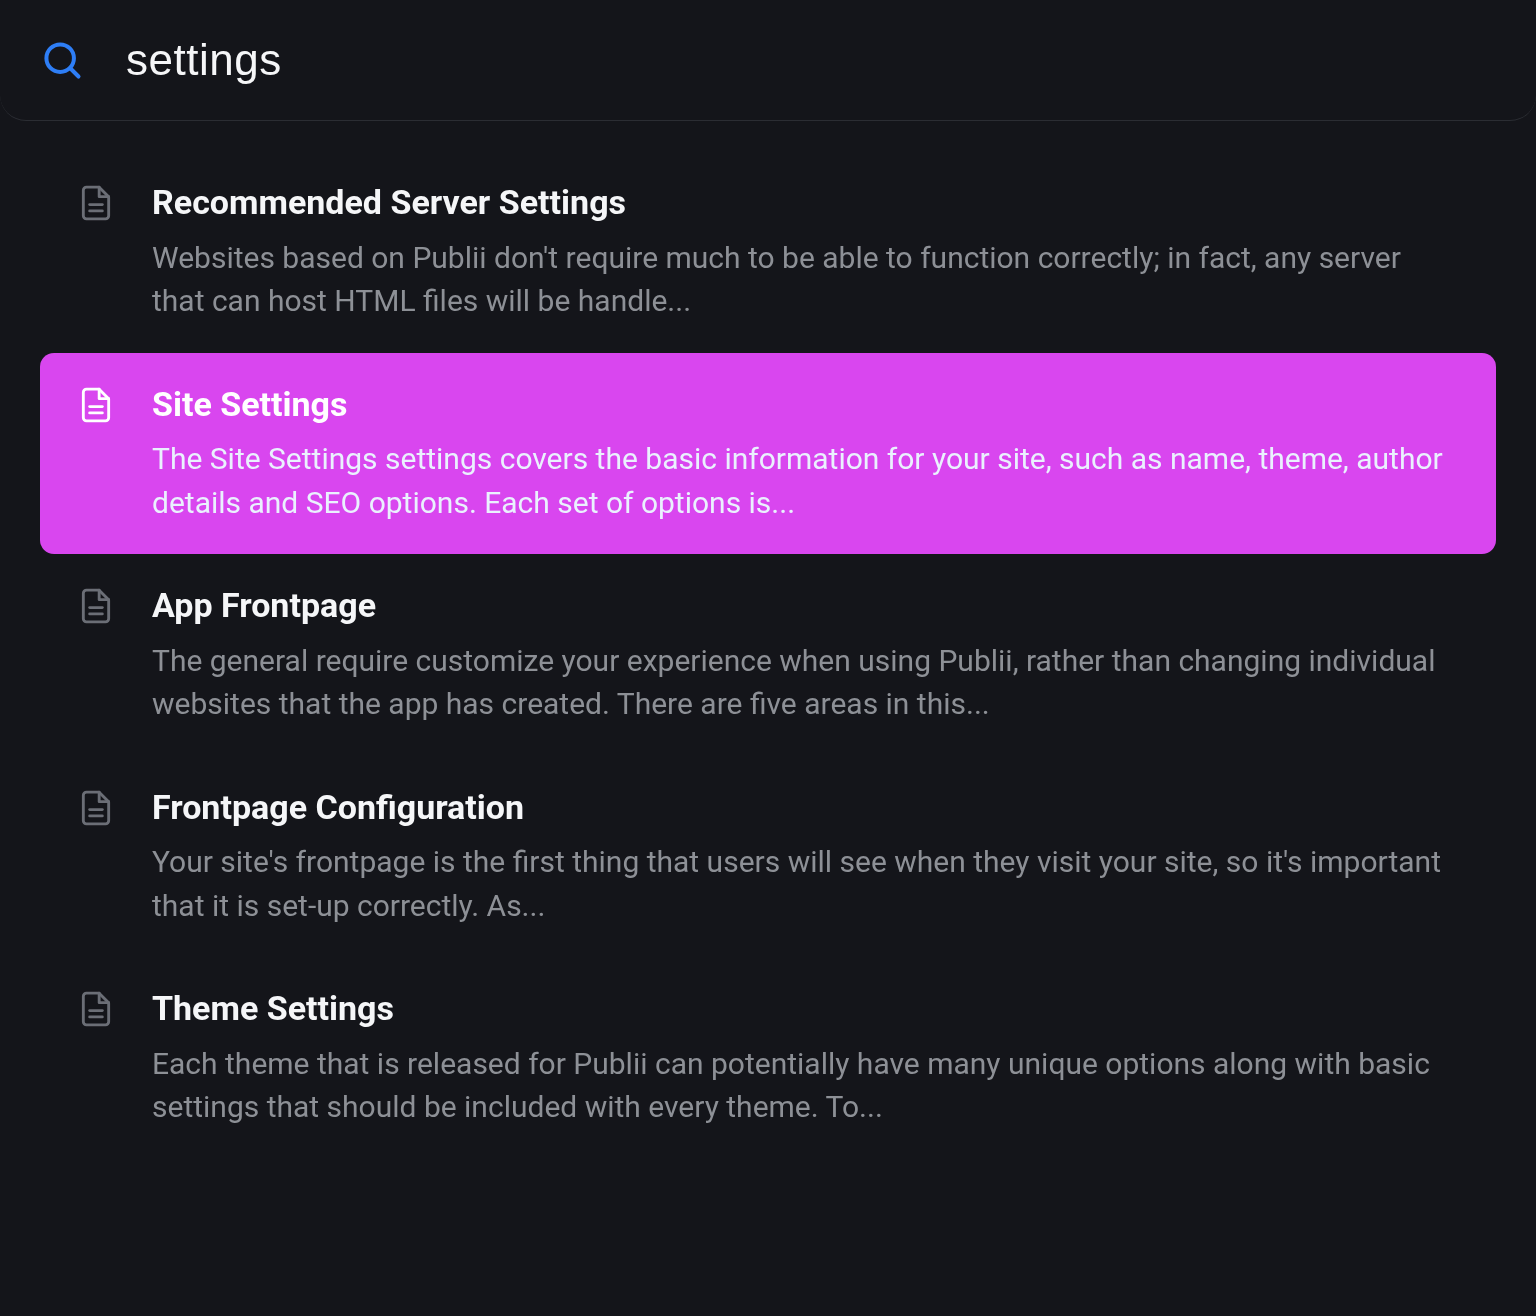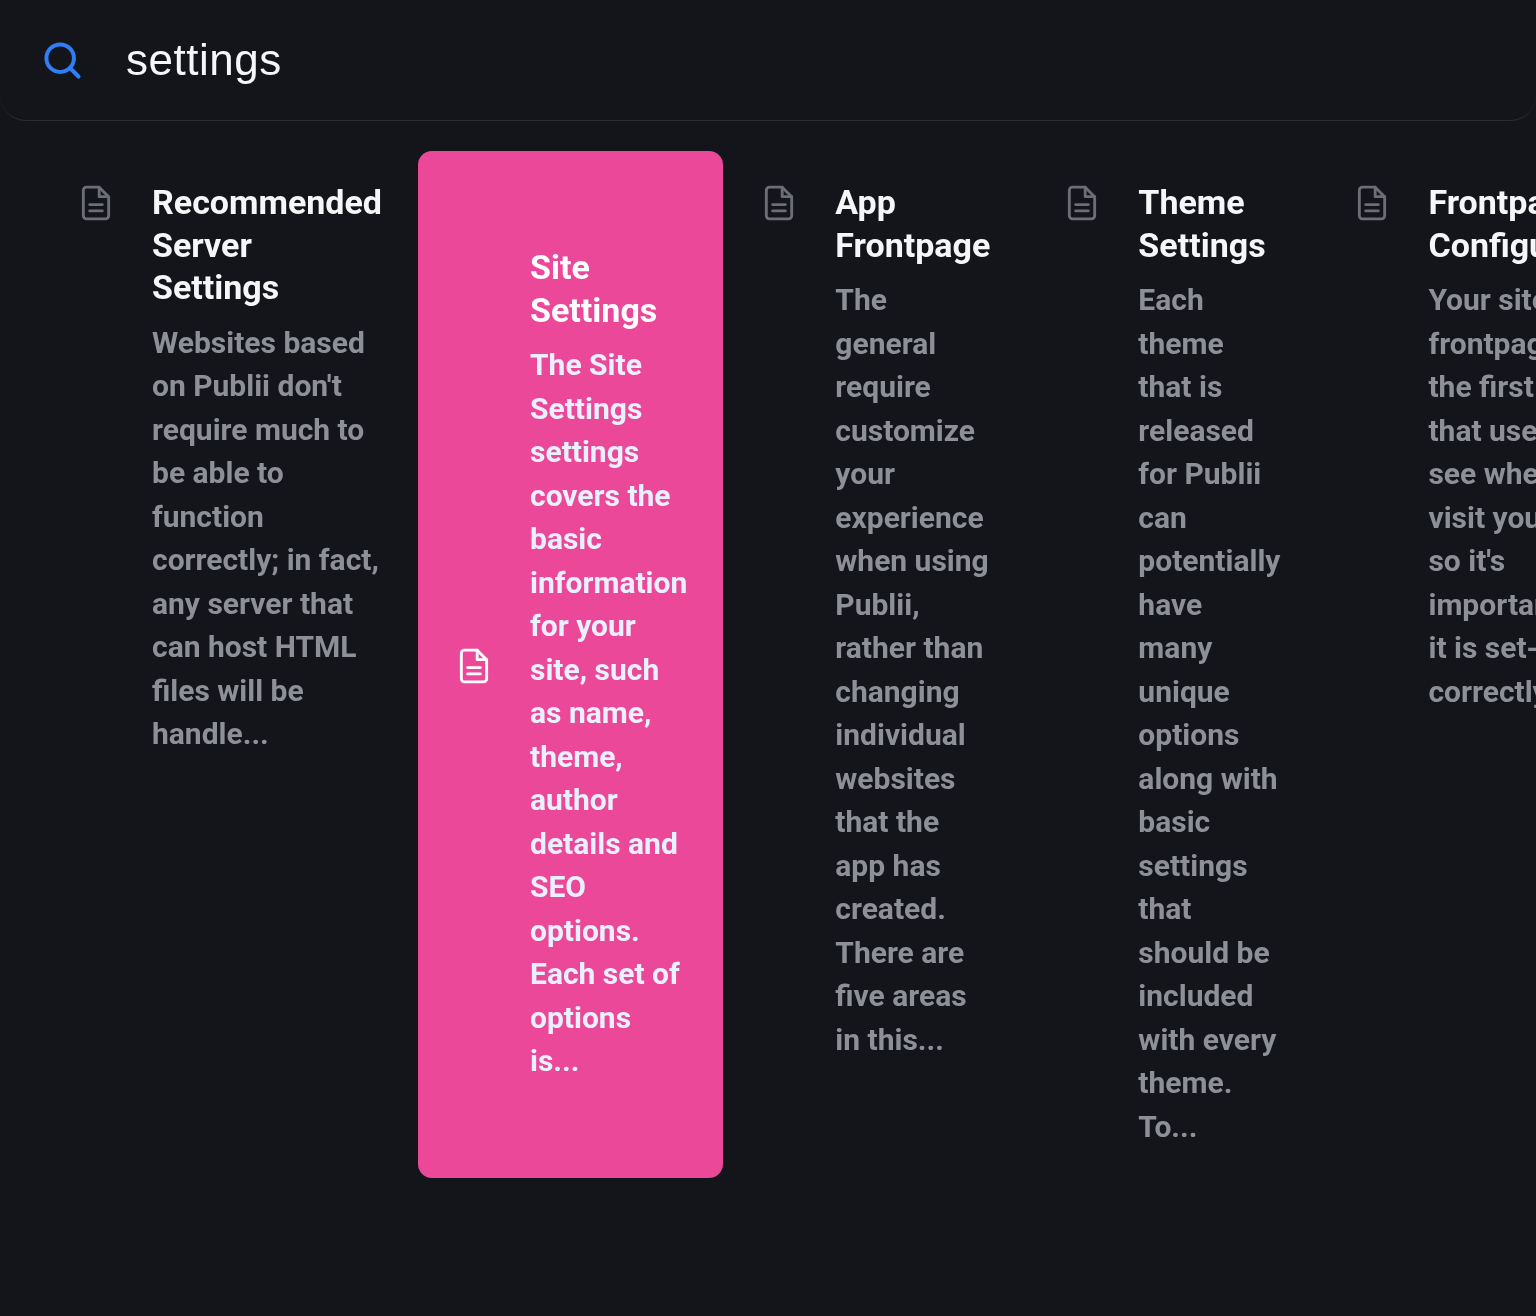--- a/index.html
+++ b/index.html
@@ -33,31 +33,31 @@
       border: none;
       outline: none;
       color: #f5f6f8;
       font-size: 44px;
       font-weight: 400;
       letter-spacing: 0.5px;
     }
     .results {
       padding: 30px 40px 40px 40px;
       display: flex;
-      flex-direction: row;
+      flex-direction: column;
     }
     .result-item {
       display: flex;
       align-items: flex-start;
       gap: 36px;
       padding: 30px 36px;
       border-radius: 14px;
       cursor: pointer;
     }
-    .result-item.selected { background: #ec4899; align-items: center; }
+    .result-item.selected { background: #d946ef; }
     .doc-icon-wrap {
       width: 40px;
       display: flex;
       align-items: flex-start;
       justify-content: center;
       margin-top: 3px;
       flex-shrink: 0;
     }
     .doc-icon-wrap svg { width: 38px; height: 38px; }
     .result-item .doc-icon-wrap { color: #6b6e76; }
@@ -67,21 +67,21 @@
       font-size: 34px;
       font-weight: 700;
       color: #f5f6f8;
       margin-bottom: 12px;
       line-height: 1.25;
     }
     .result-desc {
       font-size: 30px;
       line-height: 1.45;
       color: #8d9096;
-      font-weight: 700;
+      font-weight: 400;
     }
     .result-item.selected .result-title { color: #ffffff; }
     .result-item.selected .result-desc { color: #eaf1fe; }
   </style>
 </head>
 <body>
 
 <div class="search-bar">
   <span class="search-icon-wrap">
     <svg viewBox="0 0 24 24" fill="none" stroke="currentColor" stroke-width="2.2" stroke-linecap="round" stroke-linejoin="round">
@@ -142,33 +142,33 @@
   <div class="result-item">
     <span class="doc-icon-wrap">
       <svg viewBox="0 0 24 24" fill="none" stroke="currentColor" stroke-width="1.8" stroke-linecap="round" stroke-linejoin="round">
         <path d="M14 2H6a2 2 0 0 0-2 2v16a2 2 0 0 0 2 2h12a2 2 0 0 0 2-2V8z"></path>
         <polyline points="14 2 14 8 20 8"></polyline>
         <line x1="8" y1="13" x2="16" y2="13"></line>
         <line x1="8" y1="17" x2="16" y2="17"></line>
       </svg>
     </span>
     <div class="result-text">
-      <div class="result-title">Theme Settings</div>
-      <div class="result-desc">Each theme that is released for Publii can potentially have many unique options along with basic settings that should be included with every theme. To...</div>
+      <div class="result-title">Frontpage Configuration</div>
+      <div class="result-desc">Your site's frontpage is the first thing that users will see when they visit your site, so it's important that it is set-up correctly. As...</div>
     </div>
   </div>
 
   <div class="result-item">
     <span class="doc-icon-wrap">
       <svg viewBox="0 0 24 24" fill="none" stroke="currentColor" stroke-width="1.8" stroke-linecap="round" stroke-linejoin="round">
         <path d="M14 2H6a2 2 0 0 0-2 2v16a2 2 0 0 0 2 2h12a2 2 0 0 0 2-2V8z"></path>
         <polyline points="14 2 14 8 20 8"></polyline>
         <line x1="8" y1="13" x2="16" y2="13"></line>
         <line x1="8" y1="17" x2="16" y2="17"></line>
       </svg>
     </span>
     <div class="result-text">
-      <div class="result-title">Frontpage Configuration</div>
-      <div class="result-desc">Your site's frontpage is the first thing that users will see when they visit your site, so it's important that it is set-up correctly. As...</div>
+      <div class="result-title">Theme Settings</div>
+      <div class="result-desc">Each theme that is released for Publii can potentially have many unique options along with basic settings that should be included with every theme. To...</div>
     </div>
   </div>
 
 </div>
 
 </body></html>

